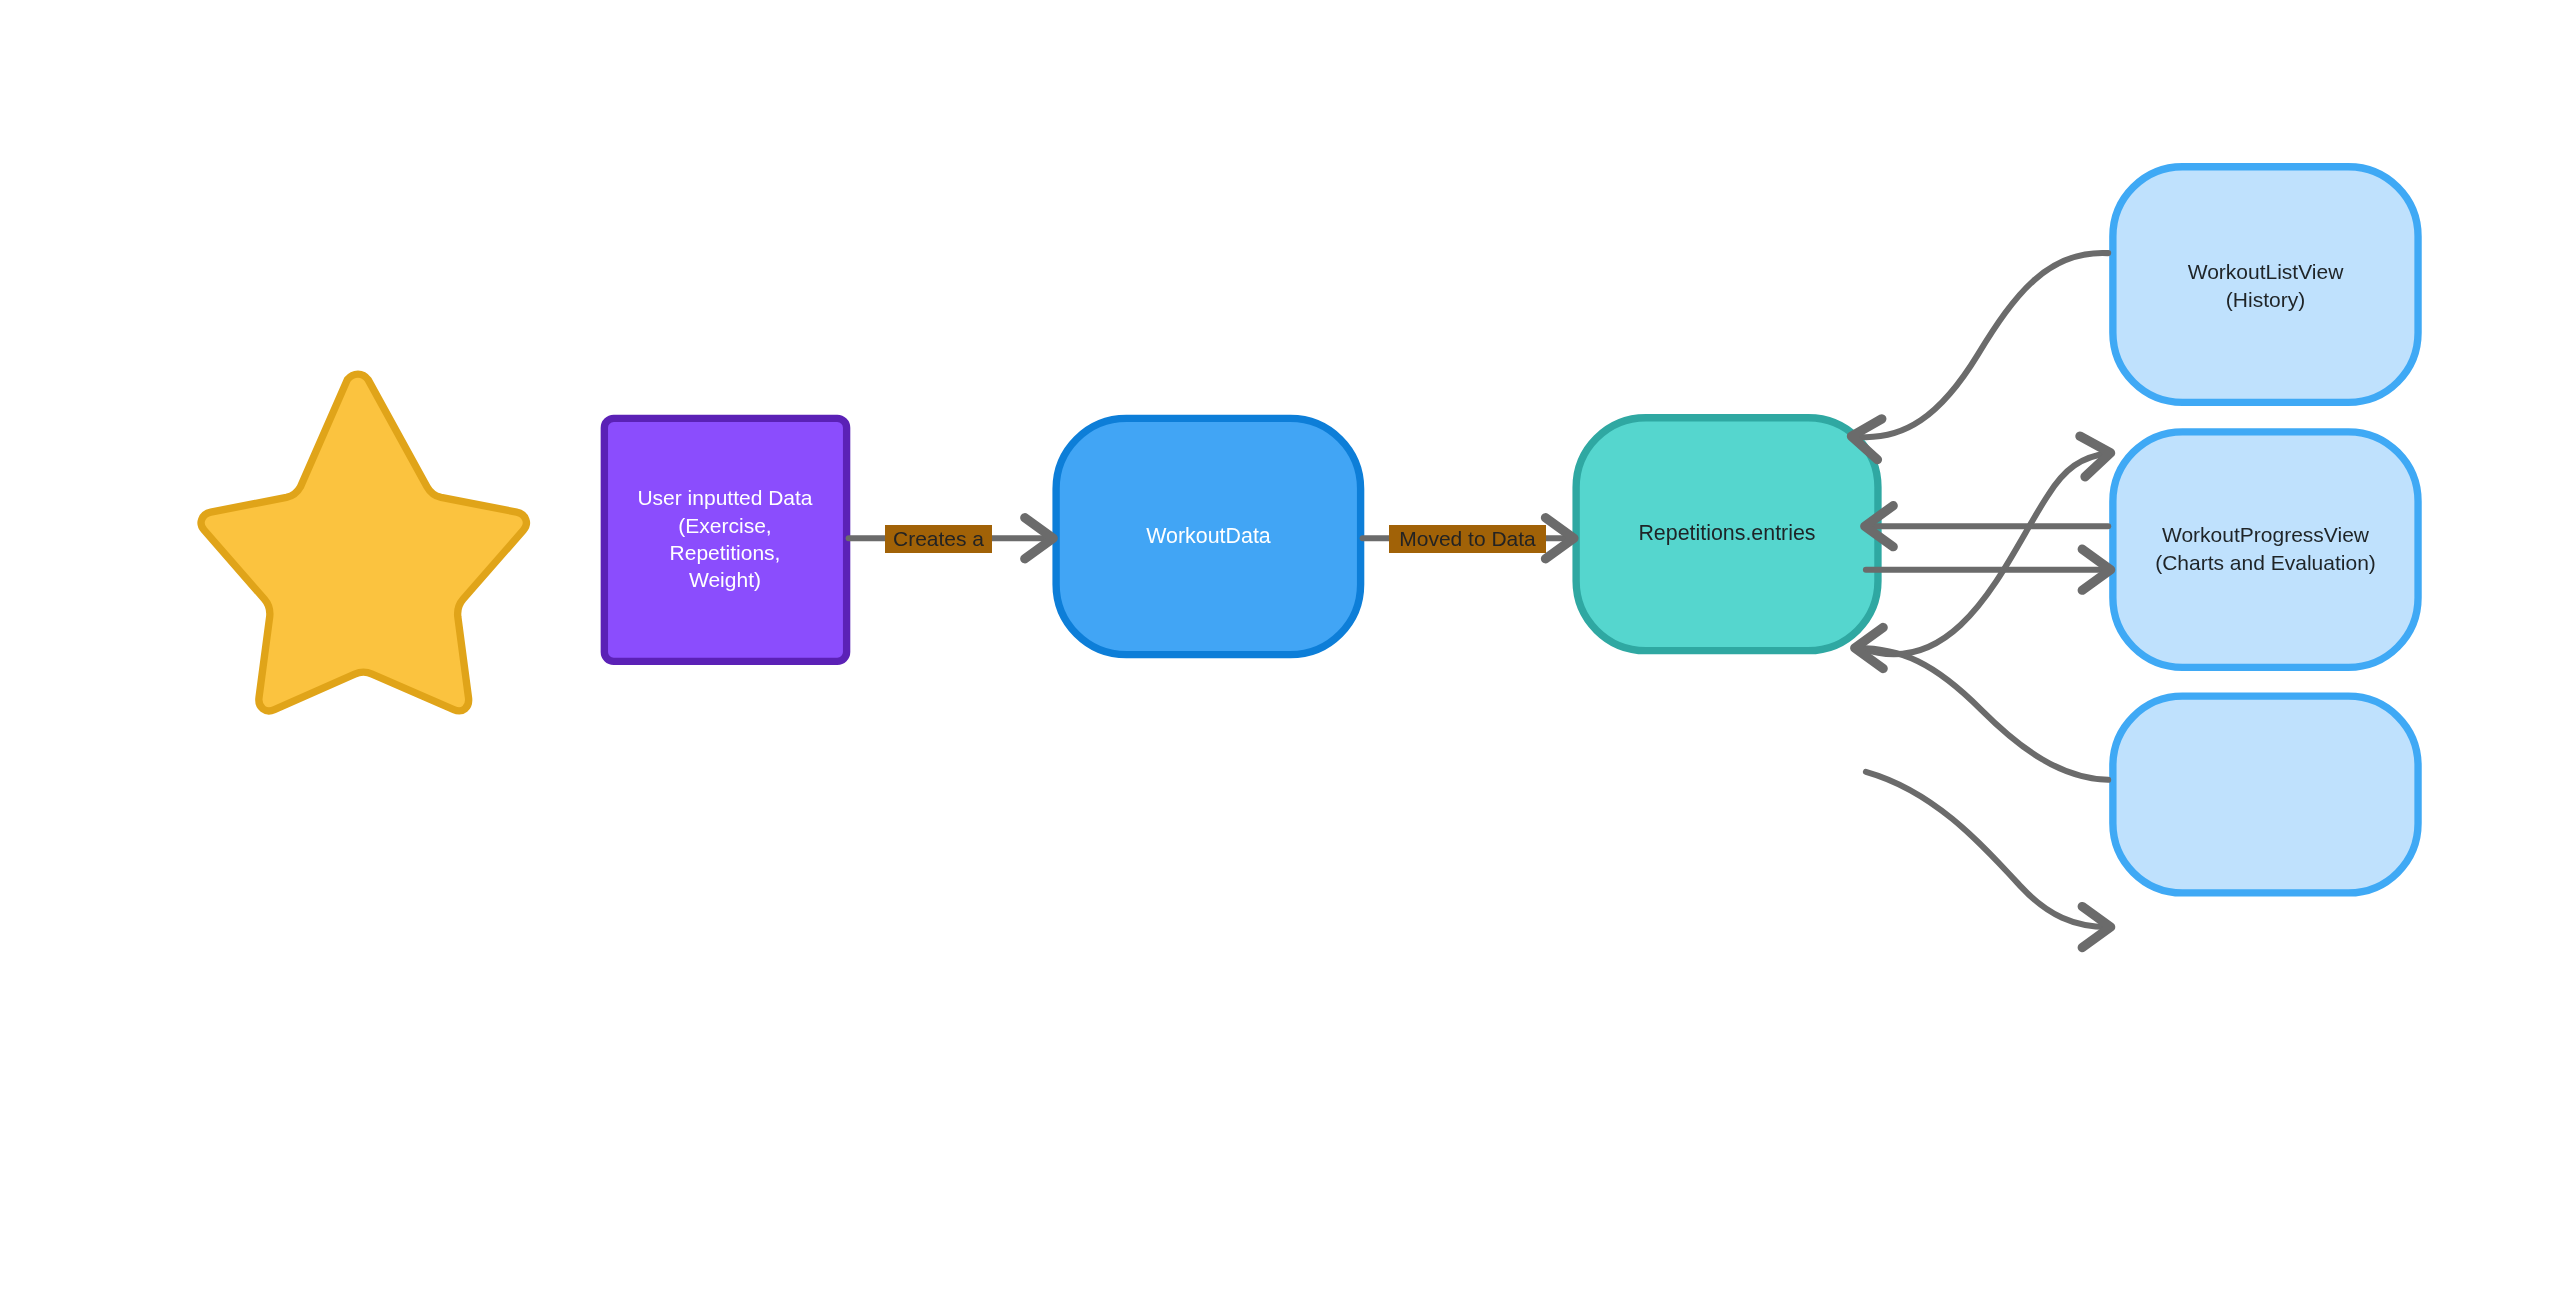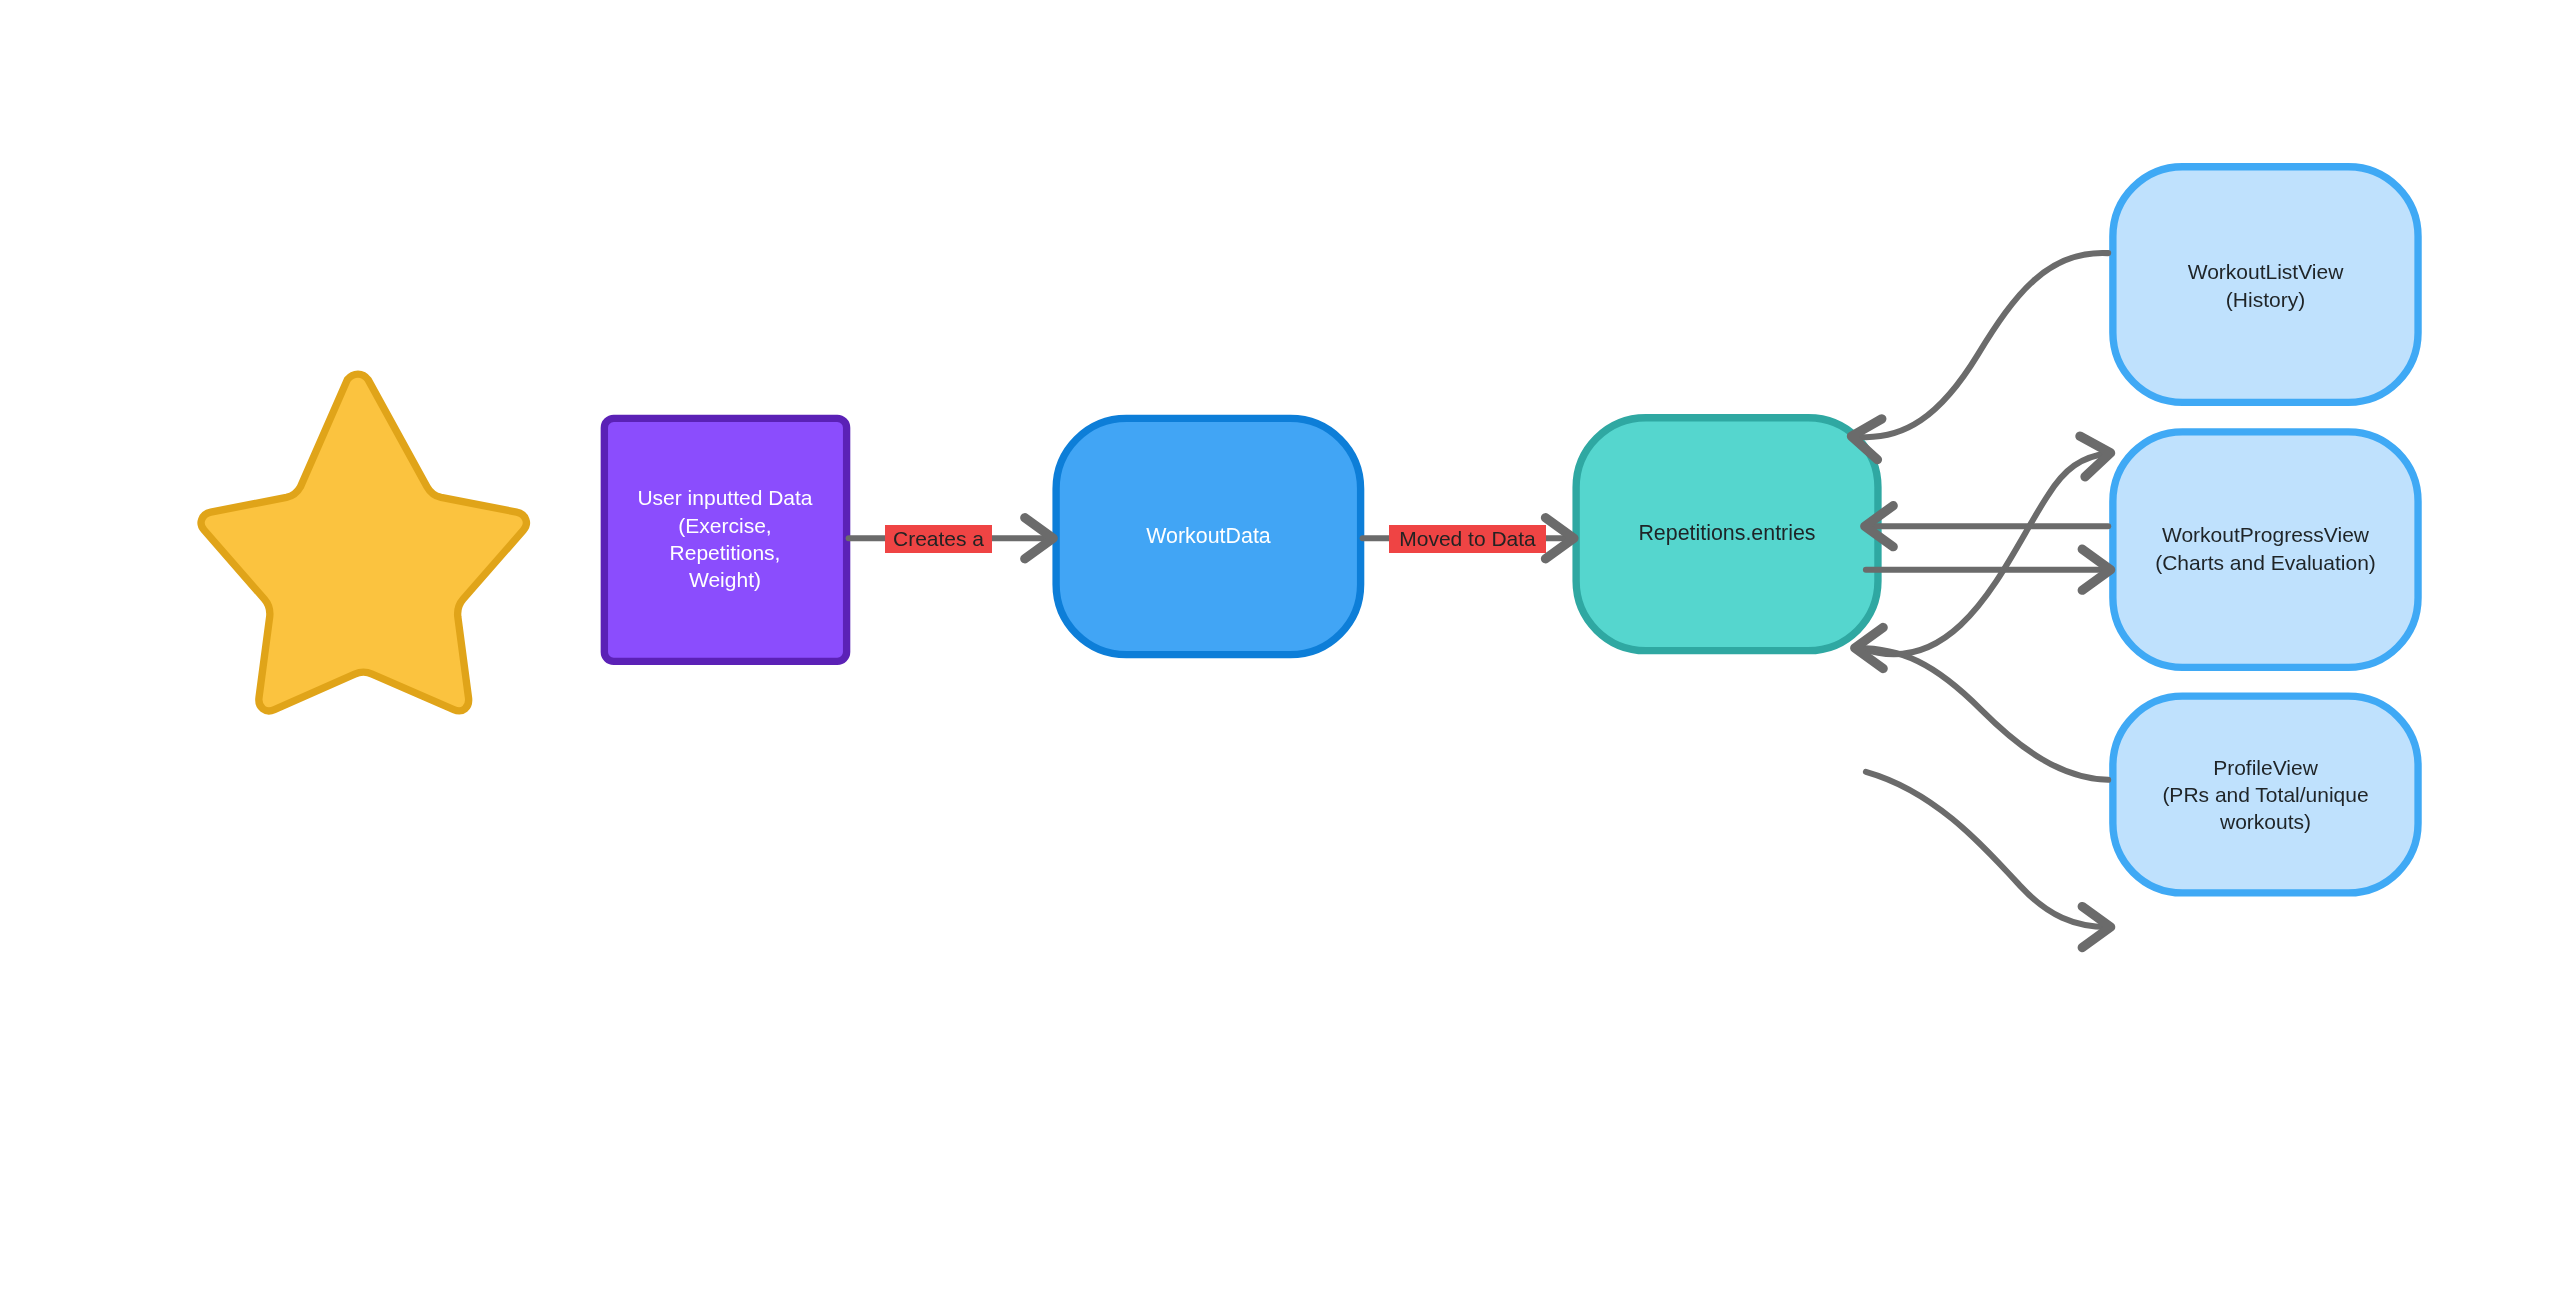--- a/index.html
+++ b/index.html
@@ -35,21 +35,21 @@
     line-height: 1.30;
     pointer-events: none;
     white-space: pre-line;
   }
   .edge-label {
     position: absolute;
     display: flex;
     align-items: center;
     justify-content: center;
     text-align: center;
-    background: #ef4444;
+    background: #a16207;
     color: #232323;
     font-size: 21px;
     line-height: 1.2;
     white-space: nowrap;
   }
   .t-dark { color: #1f2427; }
   .t-white { color: #ffffff; }
   .fs-31 { font-size: 21px; }
   .fs-32 { font-size: 21.4px; }
 </style>
@@ -159,22 +159,19 @@
   <div class="node-label t-white fs-32" style="left:1056px; top:515px; width:305px; height:44px;">WorkoutData</div>
 
   <div class="node-label t-dark fs-32" style="left:1576px; top:512px; width:302px; height:44px;">Repetitions.entries</div>
 
   <div class="node-label t-dark fs-31" style="left:2113px; top:252px; width:305px; height:67px;">WorkoutListView
 (History)</div>
 
   <div class="node-label t-dark fs-31" style="left:2113px; top:515px; width:305px; height:67px;">WorkoutProgressView
 (Charts and Evaluation)</div>
 
-  <div class="node-label t-dark fs-31" style="left:2113px; top:745px; width:305px; height:99px;">ProfileView
-(PRs and Total/unique
-workouts)</div>
 
   <div class="edge-label" style="left:885px; top:525px; width:107px; height:28px;">Creates a</div>
 
   <div class="edge-label" style="left:1389px; top:525px; width:157px; height:28px;">Moved to Data</div>
 
 </div>
 
 
 </body></html>

